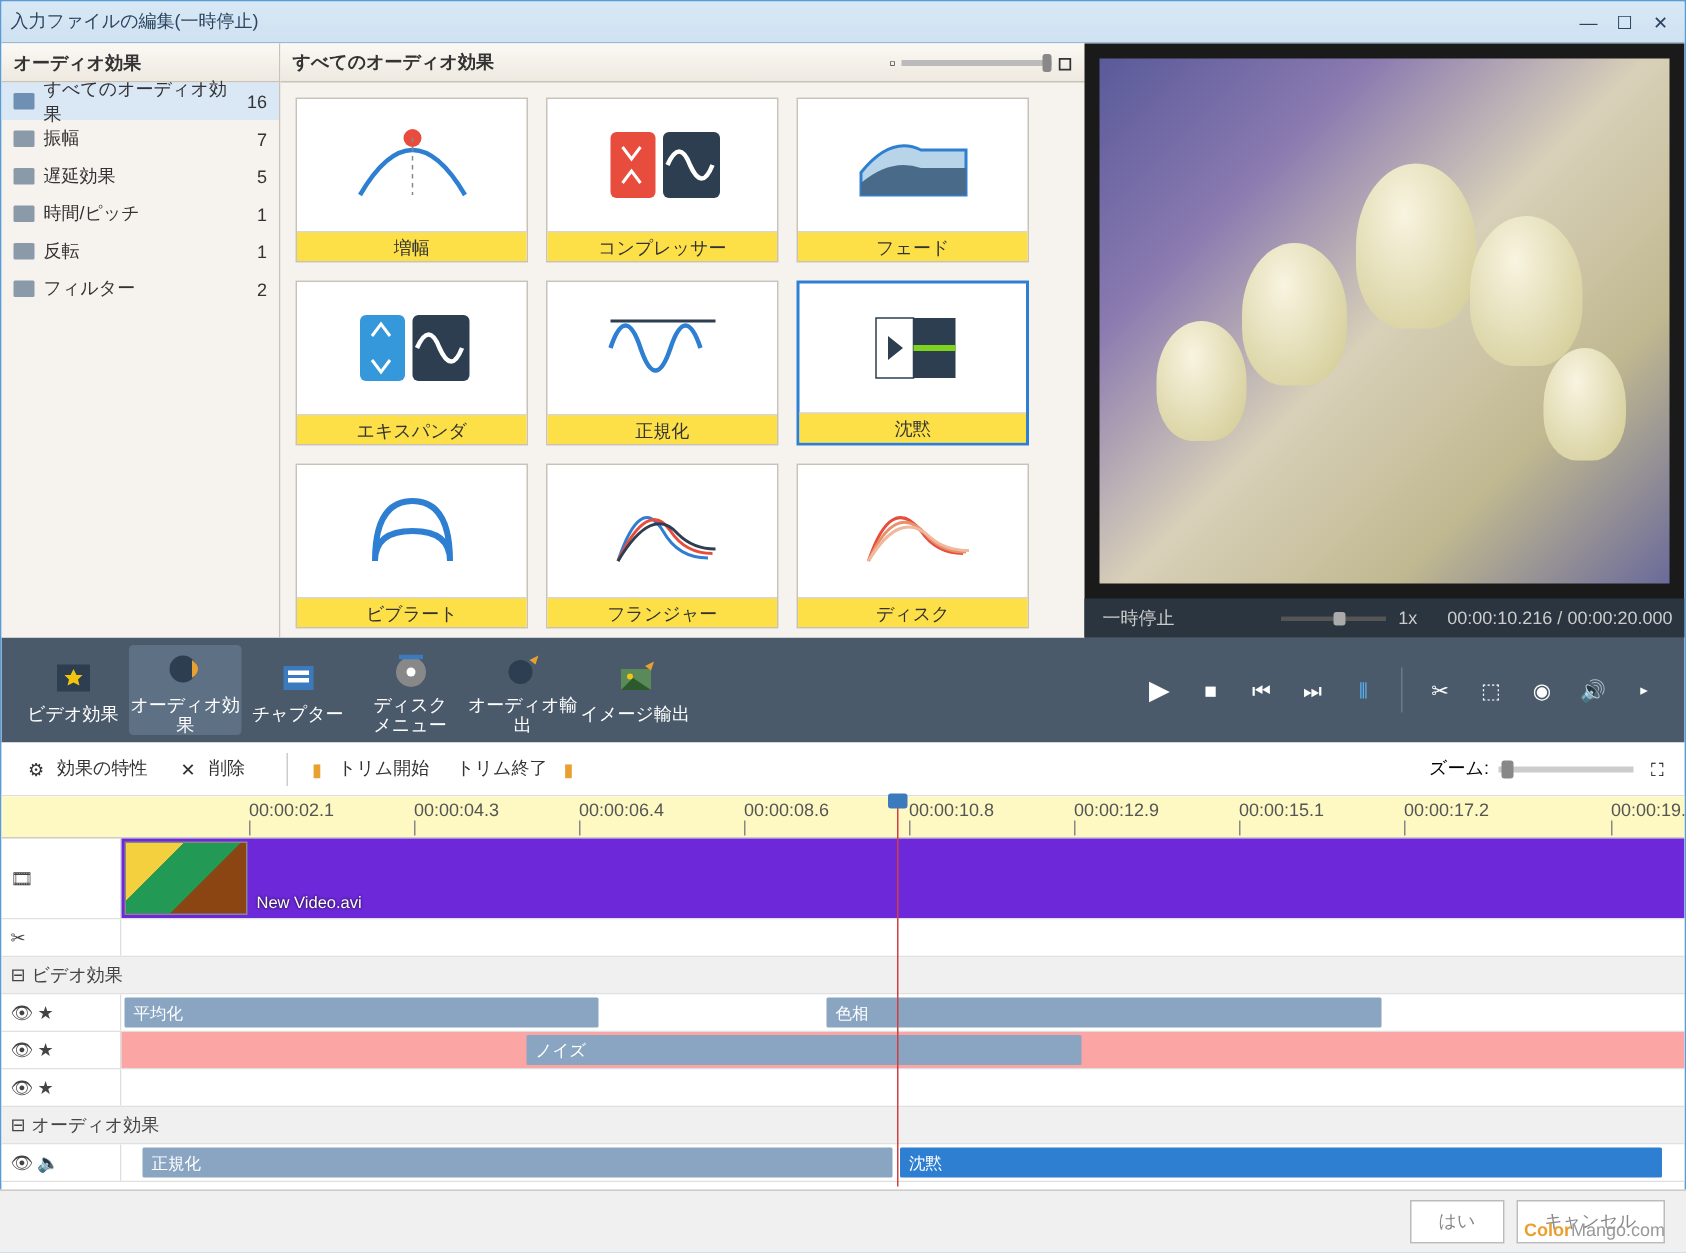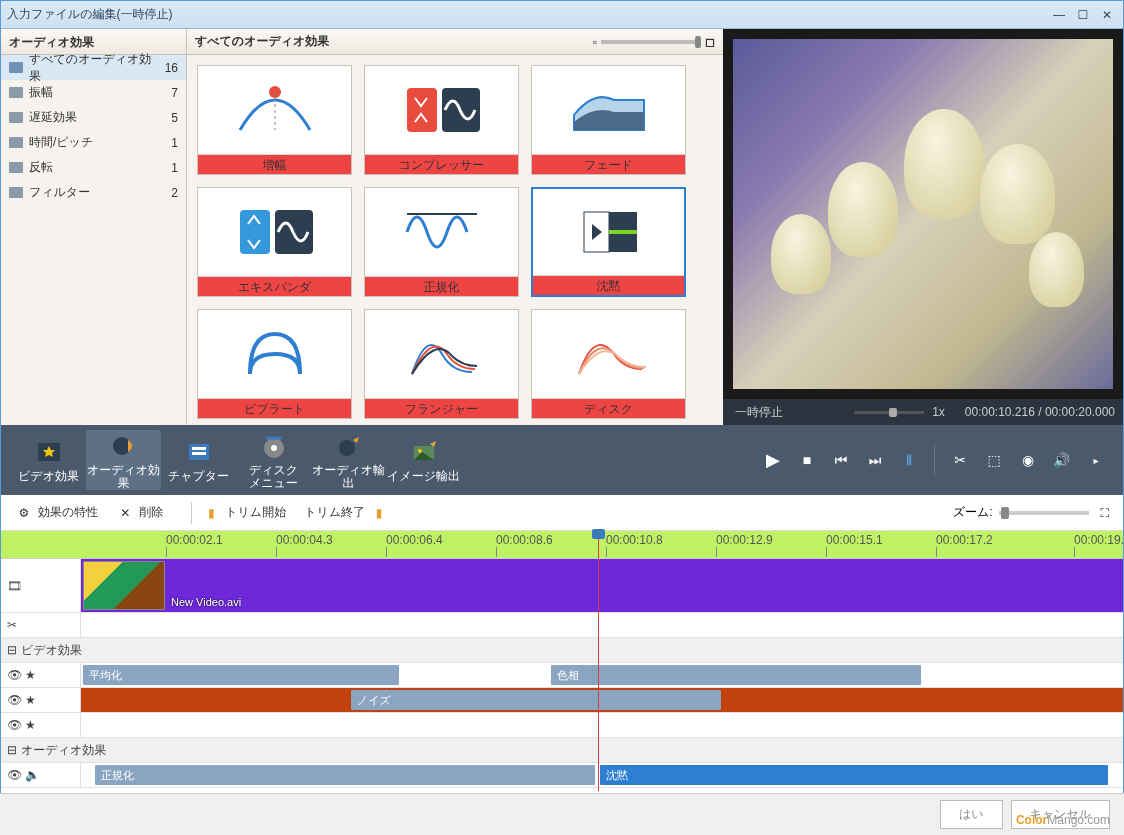--- a/index.html
+++ b/index.html
@@ -18,21 +18,21 @@
 .cat .ct{color:#333;margin-left:4px;}
 .effects{flex:1;background:#f6f3ef;display:flex;flex-direction:column;}
 .effects-h{height:26px;background:linear-gradient(#fbf9f5,#eee9e0);border-bottom:1px solid #c8c2b8;padding:5px 8px;font-weight:bold;color:#333;display:flex;align-items:center;}
 .effects-h .spacer{flex:1}
 .thumb-slider{width:100px;height:4px;background:#bbb;position:relative;margin:0 4px;}
 .thumb-slider::after{content:"";position:absolute;right:0;top:-4px;width:6px;height:12px;background:#888;border-radius:2px;}
 .effects-grid{flex:1;padding:10px;display:grid;grid-template-columns:repeat(3,155px);grid-auto-rows:110px;gap:12px;overflow:hidden;}
 .effect{background:#fff;border:1px solid #c8c2b8;display:flex;flex-direction:column;cursor:pointer;}
 .effect.sel{border:2px solid #2e7fd1;}
 .effect .ico{flex:1;display:flex;align-items:center;justify-content:center;}
-.effect .lbl{height:20px;background:#ef4444;border-top:1px solid #dcd6ca;text-align:center;line-height:20px;color:#333;}
+.effect .lbl{height:20px;background:#fde047;border-top:1px solid #dcd6ca;text-align:center;line-height:20px;color:#333;}
 .preview{width:400px;background:#1a1a1a;display:flex;flex-direction:column;}
 .preview-img{flex:1;margin:10px;background:linear-gradient(135deg,#5a5a9a 0%,#8a7ab0 25%,#d8d0b8 50%,#c0b890 75%,#6a6a9a 100%);position:relative;overflow:hidden;}
 .flower{position:absolute;border-radius:50% 50% 40% 40%;background:radial-gradient(ellipse at 40% 30%,#f8f4e0,#d0c890);}
 .preview-ctrl{height:26px;background:#2a3540;display:flex;align-items:center;padding:0 8px;color:#ccc;font-size:11px;}
 .preview-ctrl .spacer{flex:1}
 .seekbar{width:70px;height:3px;background:#555;margin:0 8px;position:relative;}
 .seekbar::after{content:"";position:absolute;left:35px;top:-3px;width:8px;height:9px;background:#aaa;border-radius:2px;}
 .toolbar{height:70px;background:#4a5a6b;display:flex;align-items:center;padding:0 10px;}
 .tbtn{width:75px;height:60px;display:flex;flex-direction:column;align-items:center;justify-content:center;color:#fff;font-size:11px;cursor:pointer;border-radius:3px;}
 .tbtn.sel{background:#5d7084;}
@@ -41,33 +41,33 @@
 .pbtn{width:26px;height:26px;margin:0 4px;color:#fff;display:flex;align-items:center;justify-content:center;cursor:pointer;font-size:14px;}
 .pbtn.big{font-size:18px;}
 .vdiv{width:1px;height:30px;background:#6a7a8a;margin:0 8px;}
 .subbar{height:36px;background:#fff;border-bottom:1px solid #ddd;display:flex;align-items:center;padding:0 14px;}
 .sbtn{display:flex;align-items:center;margin-right:18px;cursor:pointer;color:#333;}
 .sbtn .sicon{width:18px;height:18px;margin-right:5px;display:flex;align-items:center;justify-content:center;}
 .subbar .spacer{flex:1}
 .zoom-slider{width:90px;height:4px;background:#ccc;margin:0 6px;position:relative;}
 .zoom-slider::after{content:"";position:absolute;left:2px;top:-4px;width:8px;height:12px;background:#888;border-radius:2px;}
 .timeline{background:#fff;}
-.ruler{height:28px;background:#bef264;border-bottom:1px solid #ccc;display:flex;position:relative;}
+.ruler{height:28px;background:#fef9c3;border-bottom:1px solid #ccc;display:flex;position:relative;}
 .ruler-left{width:80px;}
 .ruler-scale{flex:1;position:relative;font-size:10px;color:#555;}
 .tick{position:absolute;top:2px;}
 .tick::after{content:"";position:absolute;left:0;top:14px;width:1px;height:10px;background:#888;}
 .playhead{position:absolute;top:0;width:1px;background:#d04040;z-index:50;}
 .playhead::before{content:"";position:absolute;top:-2px;left:-6px;width:13px;height:10px;background:#3a7abd;border-radius:2px;}
 .track{display:flex;min-height:25px;border-bottom:1px solid #e0e0e0;align-items:stretch;}
 .track-h{width:80px;background:#fff;border-right:1px solid #ddd;display:flex;align-items:center;padding:0 6px;font-size:11px;color:#444;}
 .track-h.grp{background:#f0f0f0;font-weight:normal;}
 .track-h .eye{width:14px;margin-right:4px;}
 .track-body{flex:1;position:relative;background:#fff;}
-.track-body.alt{background:#c2410c;}
+.track-body.alt{background:#fca5a5;}
 .clip{position:absolute;top:2px;bottom:2px;background:#8aa5c2;color:#fff;padding:3px 6px;font-size:11px;border-radius:1px;overflow:hidden;white-space:nowrap;}
 .clip.blue{background:#2e7fd1;}
 .video-track{height:54px;}
 .video-thumb{position:absolute;left:2px;top:2px;bottom:2px;width:82px;background:linear-gradient(135deg,#f4d03f 30%,#229954 30%,#229954 60%,#8b4513 60%);border:1px solid #888;}
 .video-lbl{position:absolute;left:90px;bottom:4px;color:#fff;font-size:11px;text-shadow:0 0 2px #000;}
 .footer{position:absolute;bottom:0;left:0;right:0;height:42px;background:#f0f0f0;border-top:1px solid #ccc;display:flex;align-items:center;justify-content:flex-end;padding:0 14px;}
 .fbtn{padding:5px 18px;background:#fff;border:1px solid #bbb;margin-left:8px;cursor:pointer;color:#888;}
 .watermark{position:absolute;bottom:8px;right:14px;color:#999;font-size:13px;pointer-events:none;}
 .watermark b{color:#e8a030;}
 svg{display:block;}

